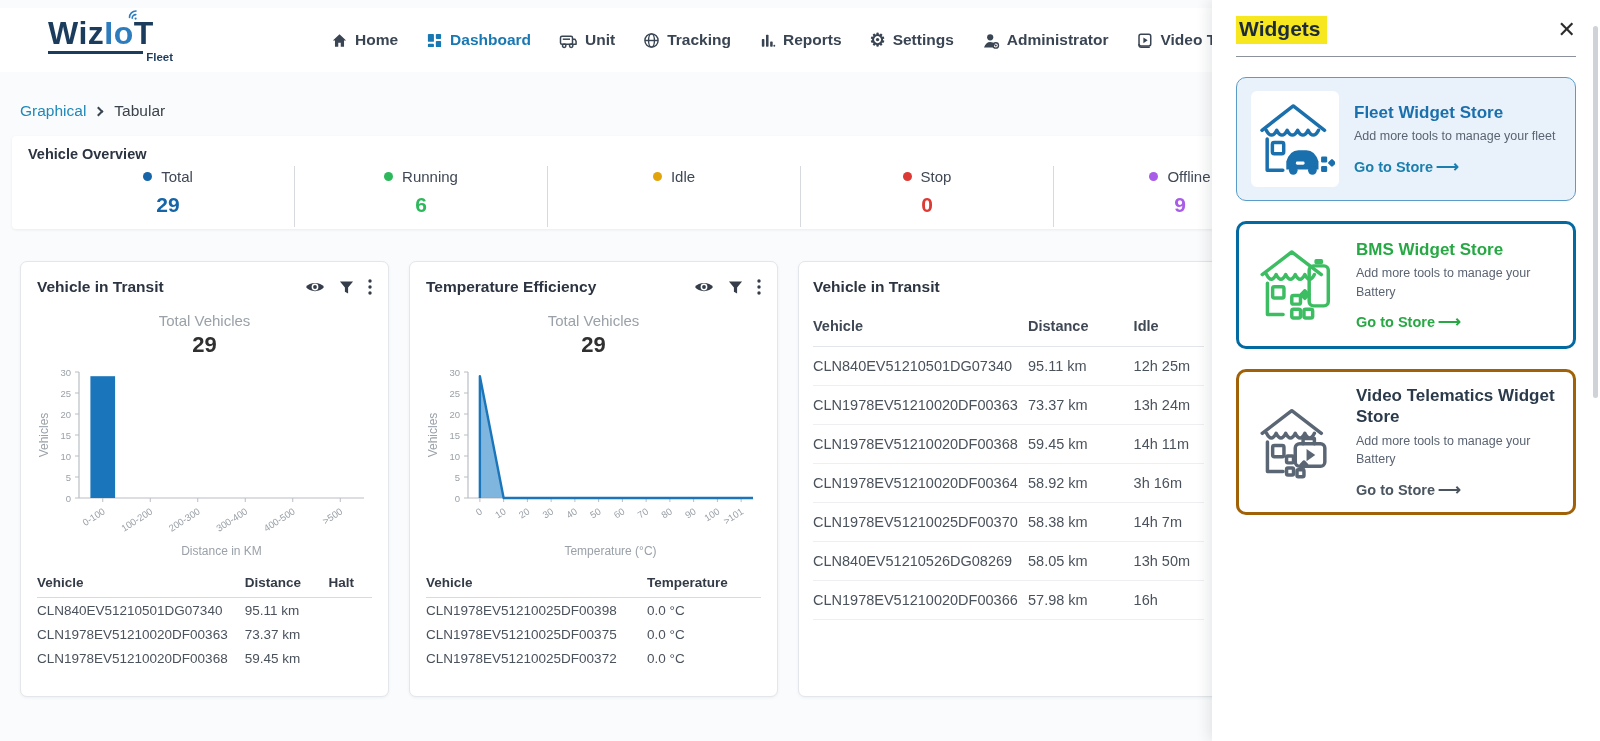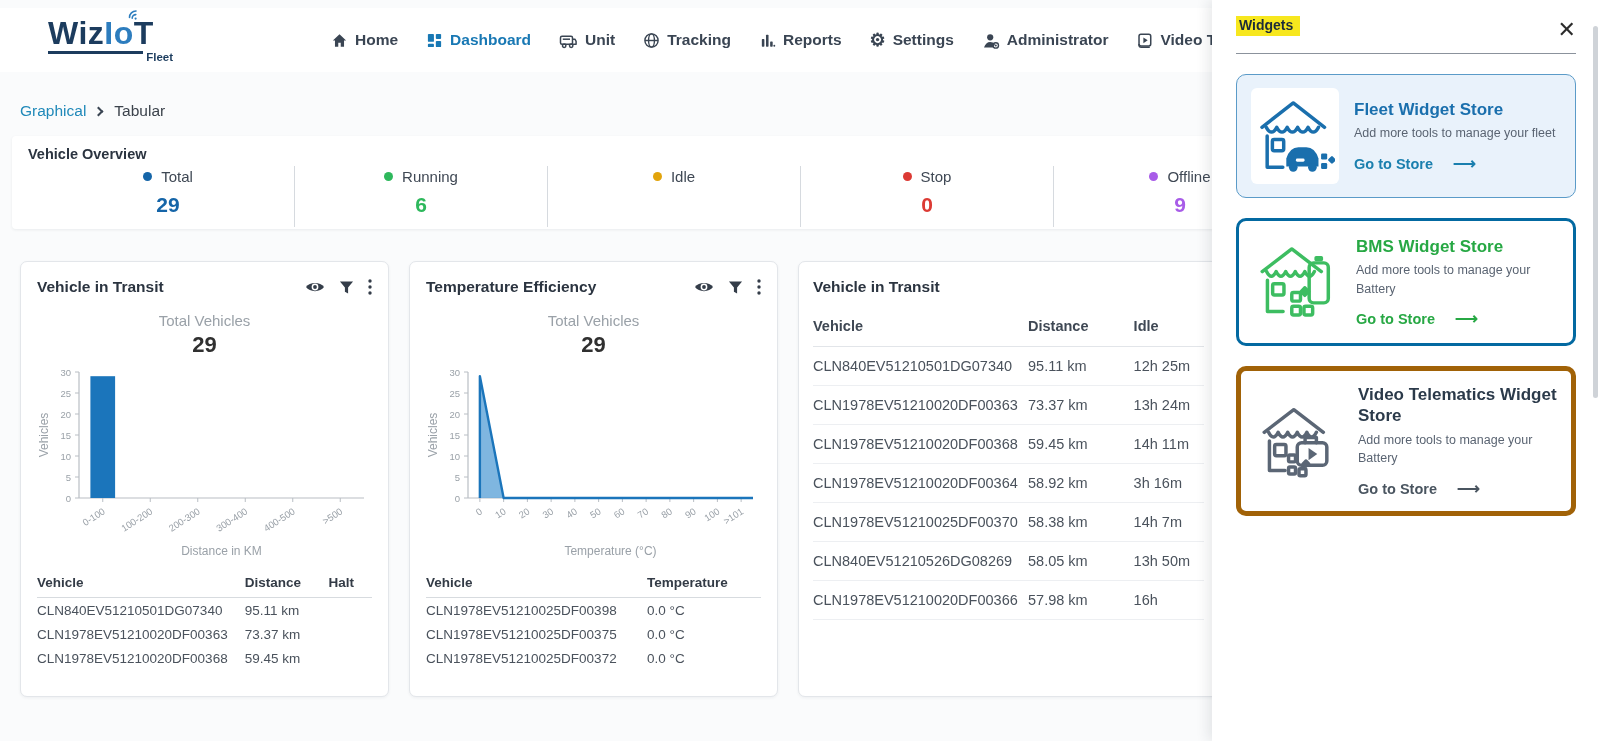--- a/index.html
+++ b/index.html
@@ -71,35 +71,35 @@
   .big-table table { width:100%; border-collapse:collapse; font-size:14.5px; margin-top:14px; }
   .big-table th { text-align:left; color:#3f4854; font-weight:600; padding:8px 0 12px 0; border-bottom:1px solid #e2e5e9; }
   .big-table td { color:#4a525c; padding:11px 0; border-bottom:1px solid #edeff2; white-space:nowrap; }
   .bcols th:nth-child(1), .bcols td:nth-child(1) { width:55%; }
   .bcols th:nth-child(2), .bcols td:nth-child(2) { width:27%; }
   .bcols th:nth-child(3), .bcols td:nth-child(3) { width:18%; }
 
   
   .widgets-panel { position:absolute; right:0; top:0; width:388px; height:741px; background:#fff; box-shadow:-4px 0 12px rgba(30,40,50,.10); padding:16px 24px; z-index:10; }
   .wp-head { display:flex; justify-content:space-between; align-items:flex-start; }
-  .wp-title { font-size:14px; font-weight:700; color:#1c2b3a; background:#f7e71e; padding:1px 7px 3px 3px; }
+  .wp-title { font-size:21px; font-weight:700; color:#1c2b3a; background:#f7e71e; padding:1px 7px 3px 3px; }
   .wp-close { font-size:22px; color:#2c2c2c; cursor:pointer; line-height:1; margin-top:3px; }
   .wp-divider { border-bottom:1px solid #8b929c; margin-top:12px; }
   .wp-card { border-radius:10px; padding:13px 14px; display:flex; gap:15px; margin-top:20px; align-items:center; cursor:pointer; }
   .wp-card.fleet { background:#e9f2fb; border:1px solid #5b9bc8; }
   .wp-card.bms   { background:#fff;     border:3px solid #0369a1; }
-  .wp-card.video { background:#fff;     border:5px solid #a16207; }
+  .wp-card.video { background:#fff;     border:3px solid #a16207; }
   .wpc-icon { width:88px; height:96px; flex:none; display:flex; align-items:center; justify-content:center; border-radius:6px; }
   .wp-card.fleet .wpc-icon { background:#fff; }
   .wpc-title { font-size:17px; font-weight:700; line-height:1.25; }
   .wp-card.fleet .wpc-title { color:#1a6fad; }
   .wp-card.bms   .wpc-title { color:#27a844; }
   .wp-card.video .wpc-title { color:#2b3a4a; }
   .wpc-desc { font-size:12.5px; color:#5a6472; margin-top:4px; line-height:1.5; }
-  .wpc-link { font-size:14.5px; font-weight:600; margin-top:11px; display:flex; align-items:center; gap:20px; }
+  .wpc-link { font-size:14.5px; font-weight:600; margin-top:11px; display:flex; align-items:center; gap:3px; }
   .wp-card.fleet .wpc-link { color:#1a7fae; }
   .wp-card.bms   .wpc-link { color:#27a844; }
   .wp-card.video .wpc-link { color:#4a5560; }
   .wpc-arrow { font-size:16px; }
 
   .scroll-thumb { position:absolute; right:2px; top:26px; width:5px; height:372px; background:#cfd3d8; border-radius:3px; z-index:11; cursor:grab; }
 </style>
 </head>
 <body>
 

